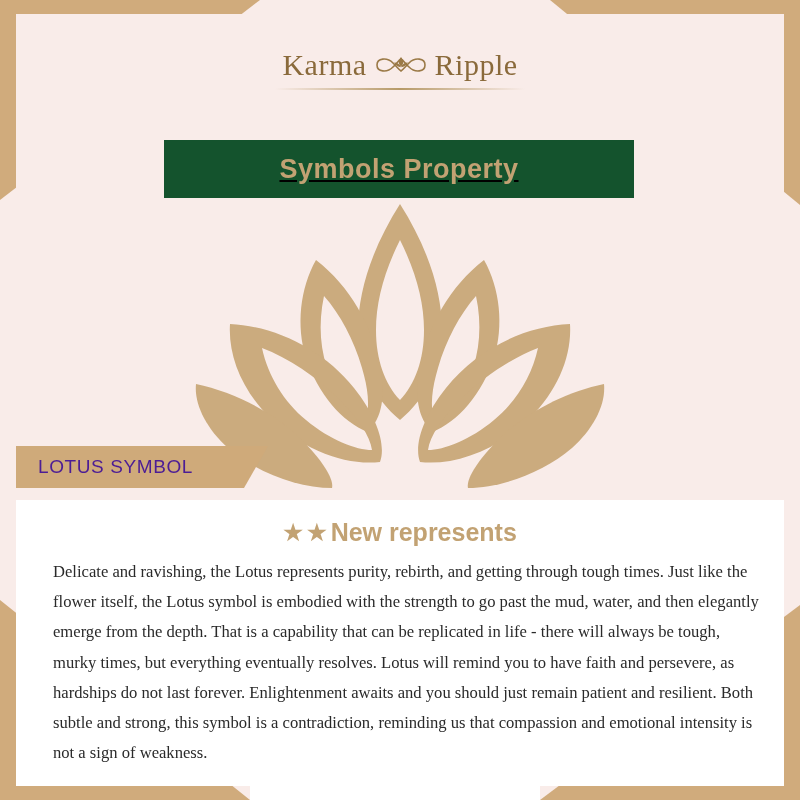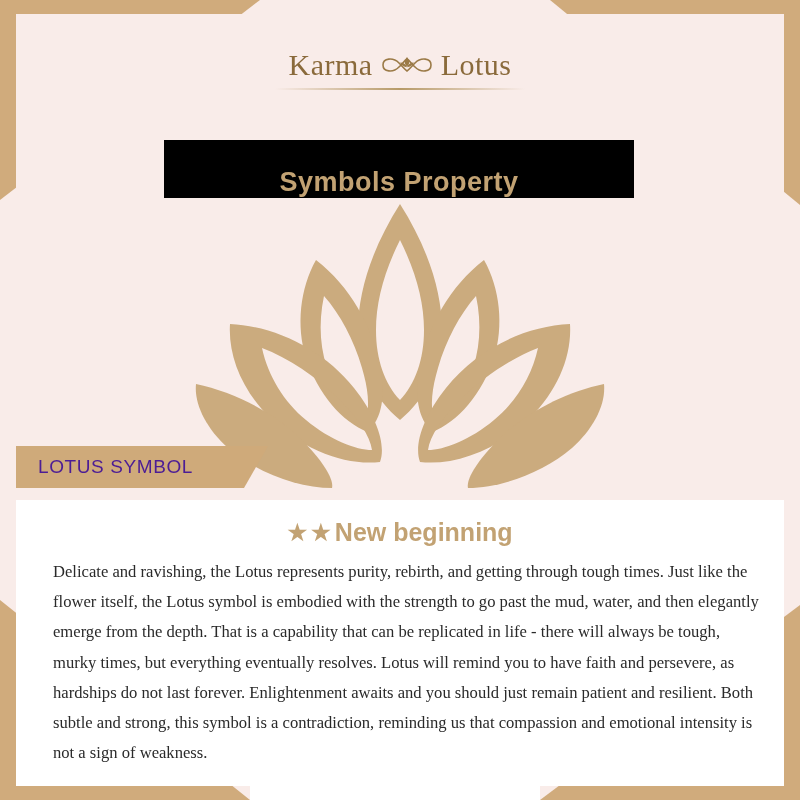--- a/index.html
+++ b/index.html
@@ -86,25 +86,26 @@
     margin: 6px auto 0;
     width: 250px; height: 2px;
     background: linear-gradient(to right, rgba(190,160,110,0), #b79a68, rgba(190,160,110,0));
   }
 
   
   .title-band {
     position: absolute;
     left: 164px; top: 140px;
     width: 470px; height: 58px;
-    background: #000000;
+    background: #14532d;
     display: flex;
-    align-items: flex-end;
+    align-items: center;
     justify-content: center;
     z-index: 5;
+    text-decoration: underline;
   }
   .title-text {
     font-family: "Liberation Sans", sans-serif;
     font-weight: bold;
     font-size: 27px;
     color: #c2a273;
     letter-spacing: 0.5px;
   }
 
   
@@ -206,21 +207,21 @@
           <g fill="none" stroke="#9b7a47" stroke-width="1.6">
             <path d="M4 15 C4 8, 14 7, 20 13 C24 17, 26 20, 28 21 C30 20, 32 17, 36 13 C42 7, 52 8, 52 15 C52 22, 42 23, 36 17 C32 13, 30 10, 28 9 C26 10, 24 13, 20 17 C14 23, 4 22, 4 15 Z"></path>
           </g>
           <g fill="#9b7a47">
             <path d="M28 7 C30.6 10.4, 31.2 13.6, 28 16.6 C24.8 13.6, 25.4 10.4, 28 7 Z"></path>
             <path d="M28 17.2 C24.8 17.2, 22.4 15.4, 21.2 12.6 C24.2 12.4, 26.6 14, 28 17.2 Z"></path>
             <path d="M28 17.2 C31.2 17.2, 33.6 15.4, 34.8 12.6 C31.8 12.4, 29.4 14, 28 17.2 Z"></path>
           </g>
         </svg>
       </span>
-      <span class="brand-word">Lotus</span>
+      <span class="brand-word">Ripple</span>
     </div>
     <div class="brand-underline"></div>
   </div>
 
   <div class="title-band">
     <span class="title-text">Symbols Property</span>
   </div>
 
   <div class="lotus">
     <svg viewBox="0 0 420 300" width="420" height="300" aria-hidden="true">
@@ -297,18 +298,18 @@
   </div>
 
   <div class="ribbon">
     <span class="ribbon-text">LOTUS SYMBOL</span>
   </div>
 
   <div class="body-block">
     <div class="headline">
       <span class="star">★</span>
       <span class="star">★</span>
-      <span>New beginning</span>
+      <span>New represents</span>
     </div>
     <p class="paragraph">Delicate and ravishing, the Lotus represents purity, rebirth, and getting through tough times. Just like the flower itself, the Lotus symbol is embodied with the strength to go past the mud, water, and then elegantly emerge from the depth. That is a capability that can be replicated in life - there will always be tough, murky times, but everything eventually resolves. Lotus will remind you to have faith and persevere, as hardships do not last forever. Enlightenment awaits and you should just remain patient and resilient. Both subtle and strong, this symbol is a contradiction, reminding us that compassion and emotional intensity is not a sign of weakness.</p>
   </div>
 
 </div>
 
 </body></html>

